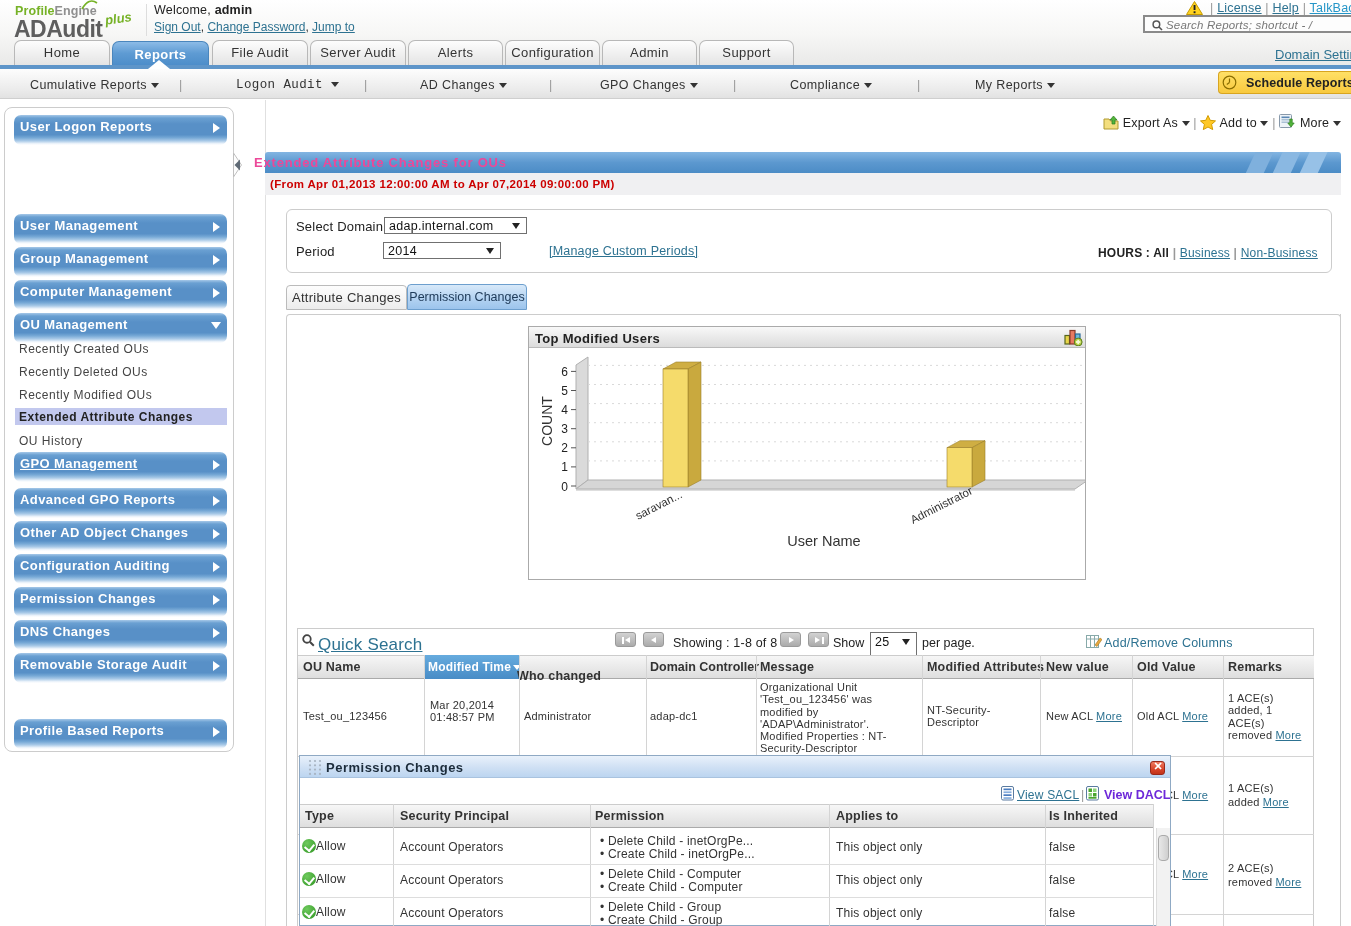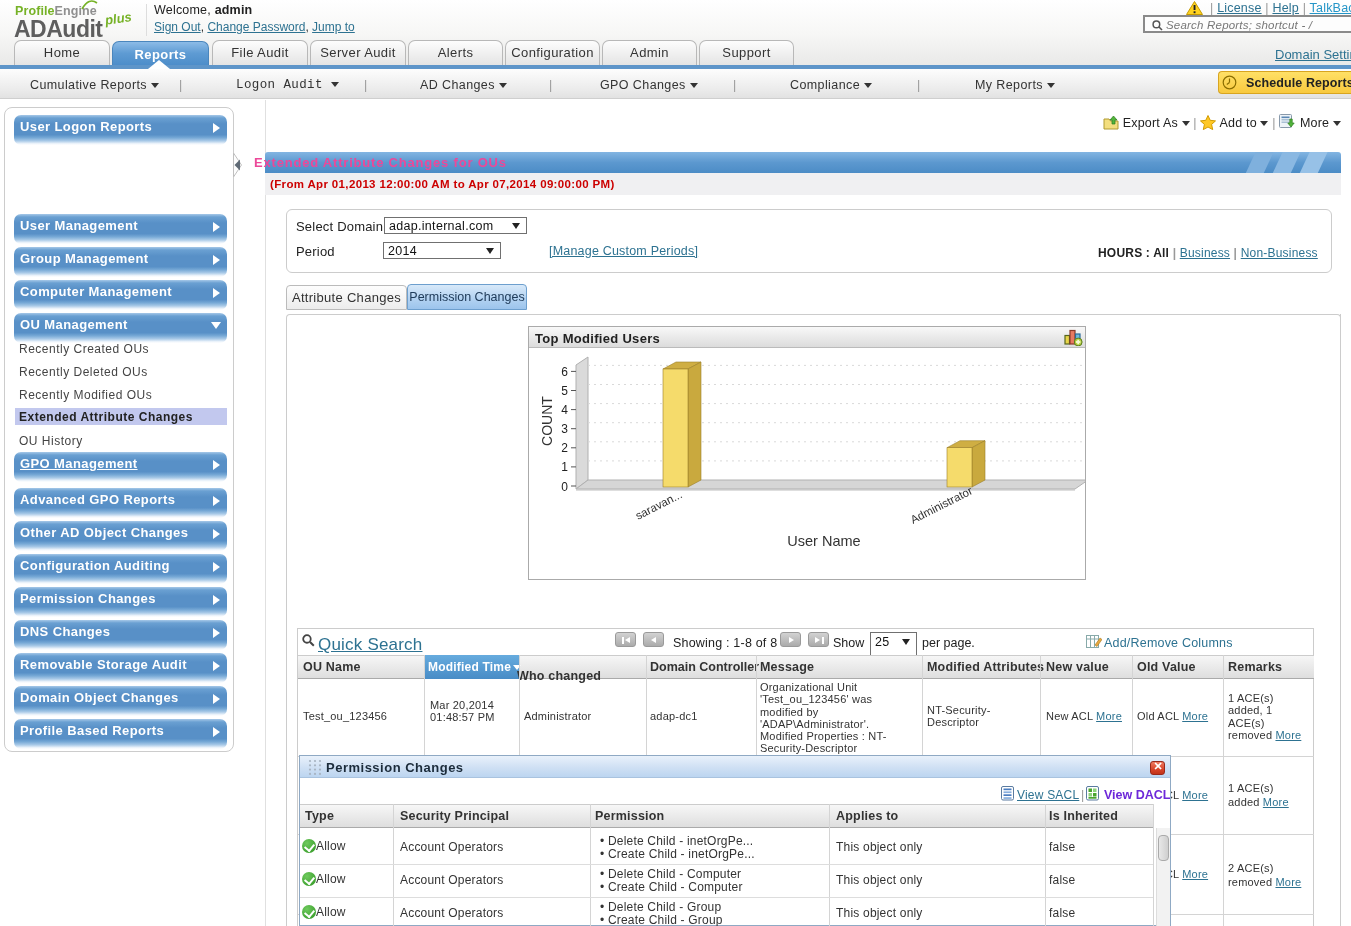--- a/index.html
+++ b/index.html
@@ -118,21 +118,20 @@
 <div class="abs" style="left:15px;top:408px;width:212px;height:17px;background:#c2c8ee;"></div>
 <div class="smenu b" style="top:410px;color:#222;">Extended Attribute Changes</div>
 <div class="smenu" style="top:434px;">OU History</div>
 <div class="sbtn" style="top:452px;text-decoration:underline;">GPO Management<span class="arr"></span></div>
 <div class="sbtn" style="top:488px;">Advanced GPO Reports<span class="arr"></span></div>
 <div class="sbtn" style="top:521px;">Other AD Object Changes<span class="arr"></span></div>
 <div class="sbtn" style="top:554px;">Configuration Auditing<span class="arr"></span></div>
 <div class="sbtn" style="top:587px;">Permission Changes<span class="arr"></span></div>
 <div class="sbtn" style="top:620px;">DNS Changes<span class="arr"></span></div>
 <div class="sbtn" style="top:653px;">Removable Storage Audit<span class="arr"></span></div>
-<div class="sbtn" style="top:686px;">Domain Object Changes<span class="arr"></span></div>
 <div class="sbtn" style="top:719px;">Profile Based Reports<span class="arr"></span></div>
 
 <svg class="abs" style="left:233px;top:151px;" width="10" height="28">
       <polygon points="0.5,2 8.5,14 0.5,26" fill="#fdfdfd" stroke="#c0c0c0" stroke-width="1"></polygon>
       <polygon points="7,8.5 7,19.5 1.5,14" fill="#5f6a75"></polygon>
     </svg>
 
 <div class="abs" style="left:265px;top:100px;width:1px;height:826px;background:#e0e0e0;"></div>
 
 <div class="abs td" style="left:1103px;top:114px;width:240px;font-size:12.5px;color:#222;white-space:nowrap;">

